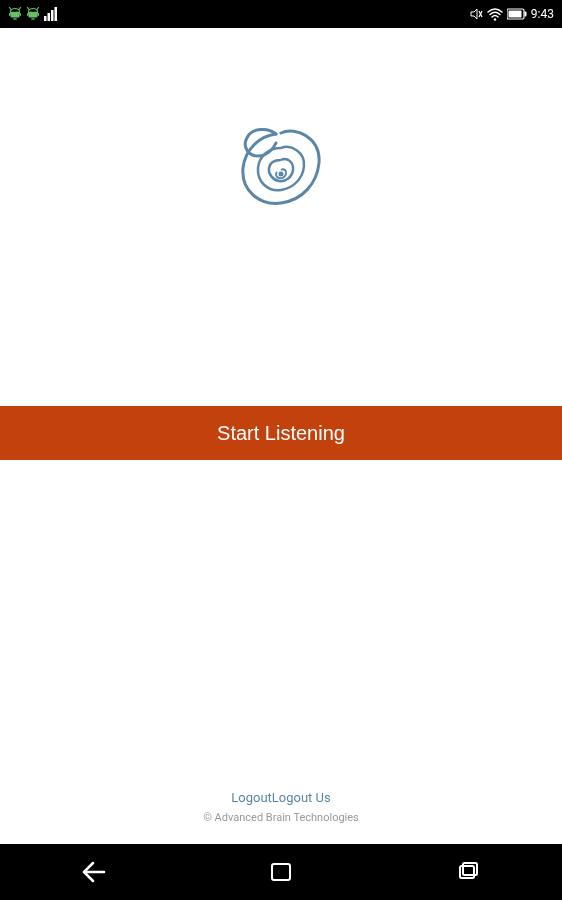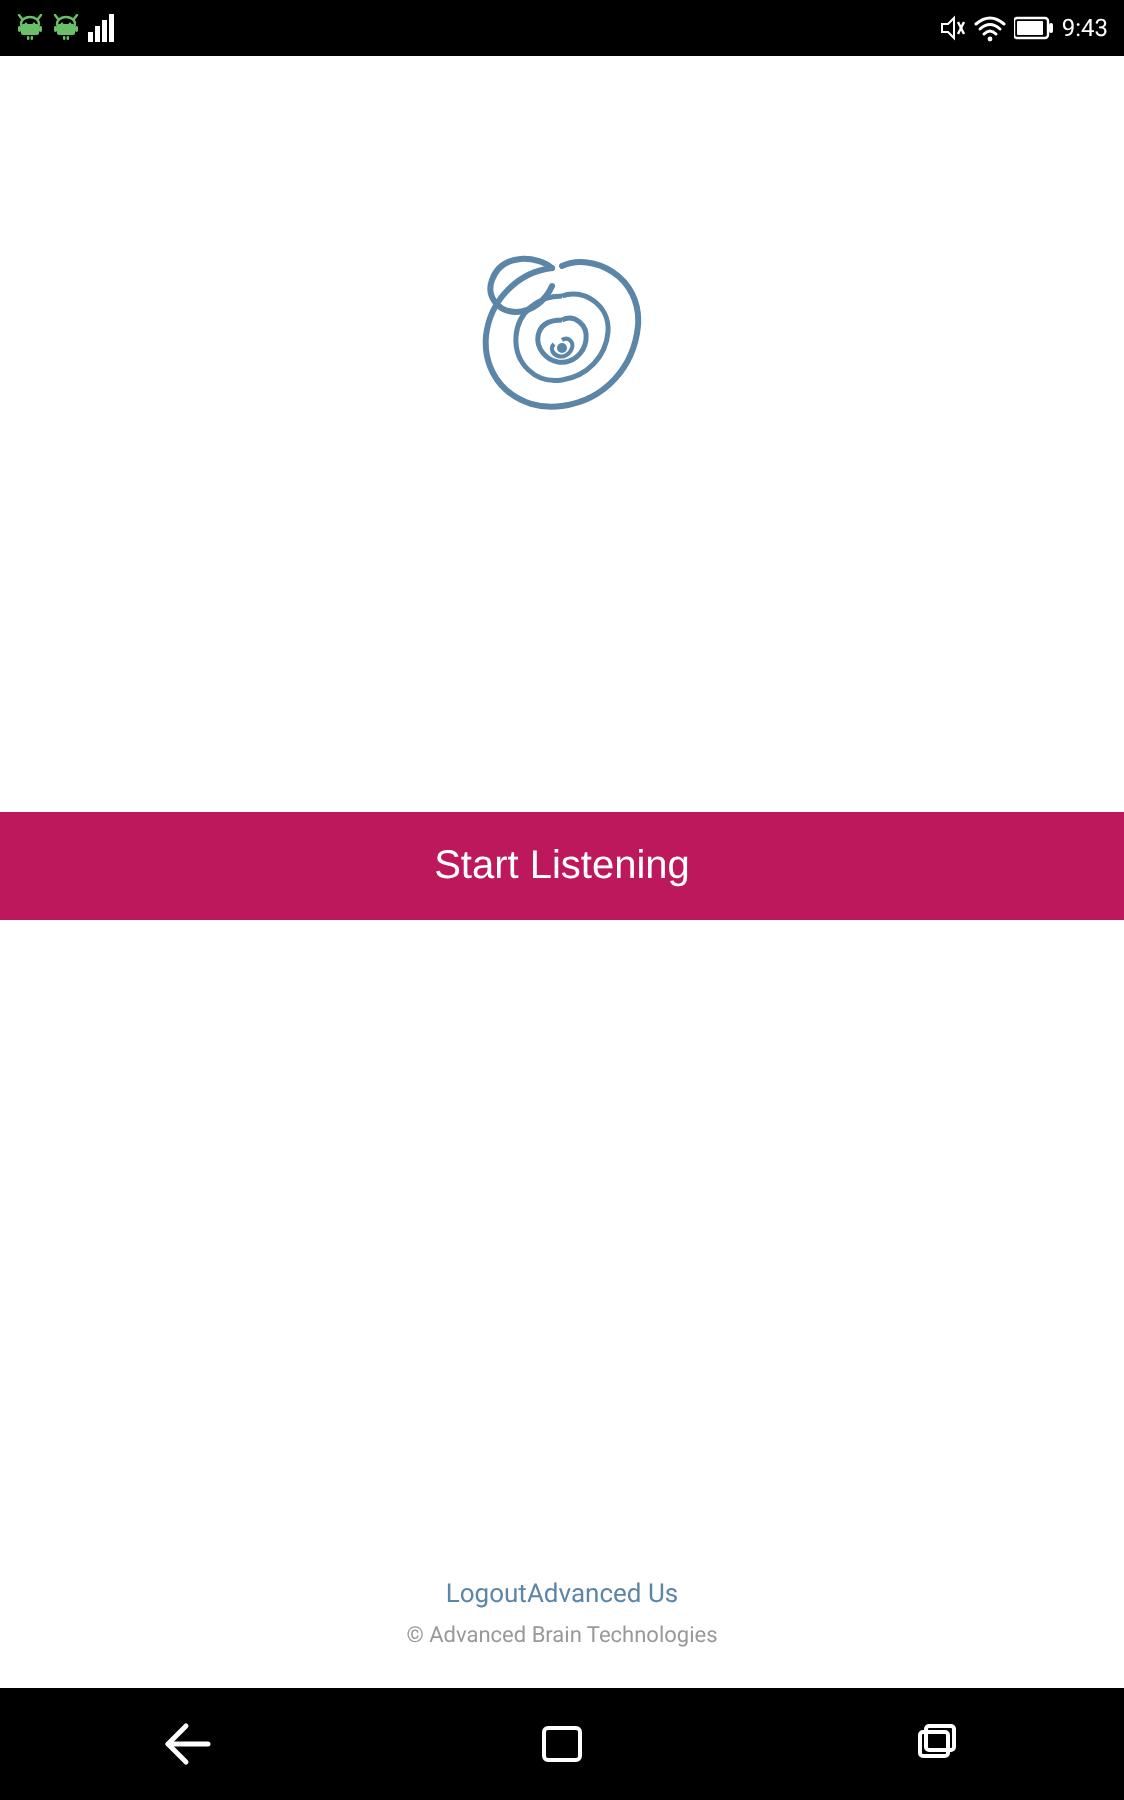--- a/index.html
+++ b/index.html
@@ -69,21 +69,21 @@
     .logo-container {
       margin-top: 90px;
       display: flex;
       align-items: center;
       justify-content: center;
     }
 
     .start-btn {
       width: 562px;
       height: 54px;
-      background: #be185d;
+      background: #c2410c;
       border: none;
       color: #fff;
       font-size: 20px;
       cursor: pointer;
       display: flex;
       align-items: center;
       justify-content: center;
       margin-top: 14px;
       flex-shrink: 0;
     }
@@ -224,21 +224,21 @@
   </div>
 </div>
 
 <button class="start-btn">
   <span>Start Listening</span>
 </button>
 
 <div class="footer-area">
   <div class="footer-links">
     <a>Logout</a>
-    <a>Advanced Us</a>
+    <a>Logout Us</a>
   </div>
   <span class="copyright">© Advanced Brain Technologies</span>
 </div>
 
 <div class="nav-bar">
 
   <div class="nav-btn">
     <svg width="26" height="22" viewBox="0 0 26 22" fill="none">
       <polyline points="12,2 3,11 12,20" stroke="#fff" stroke-width="2.5" fill="none" stroke-linecap="round" stroke-linejoin="round"></polyline>
       <line x1="3" y1="11" x2="23" y2="11" stroke="#fff" stroke-width="2.5" stroke-linecap="round"></line>

